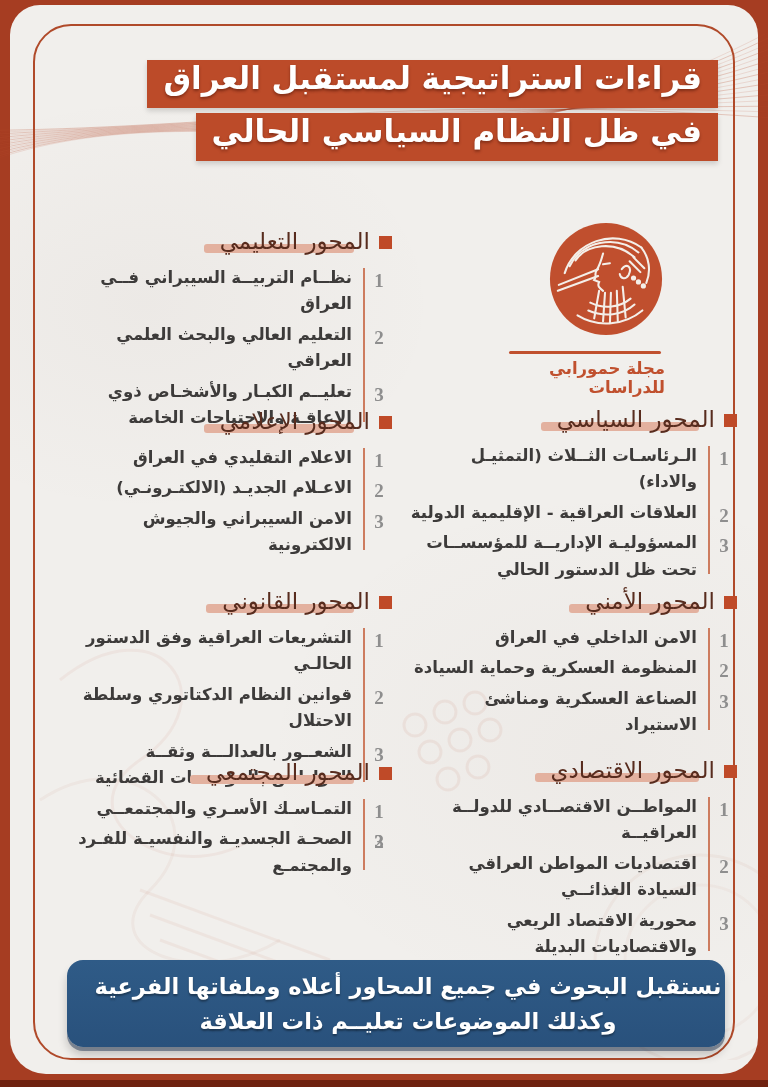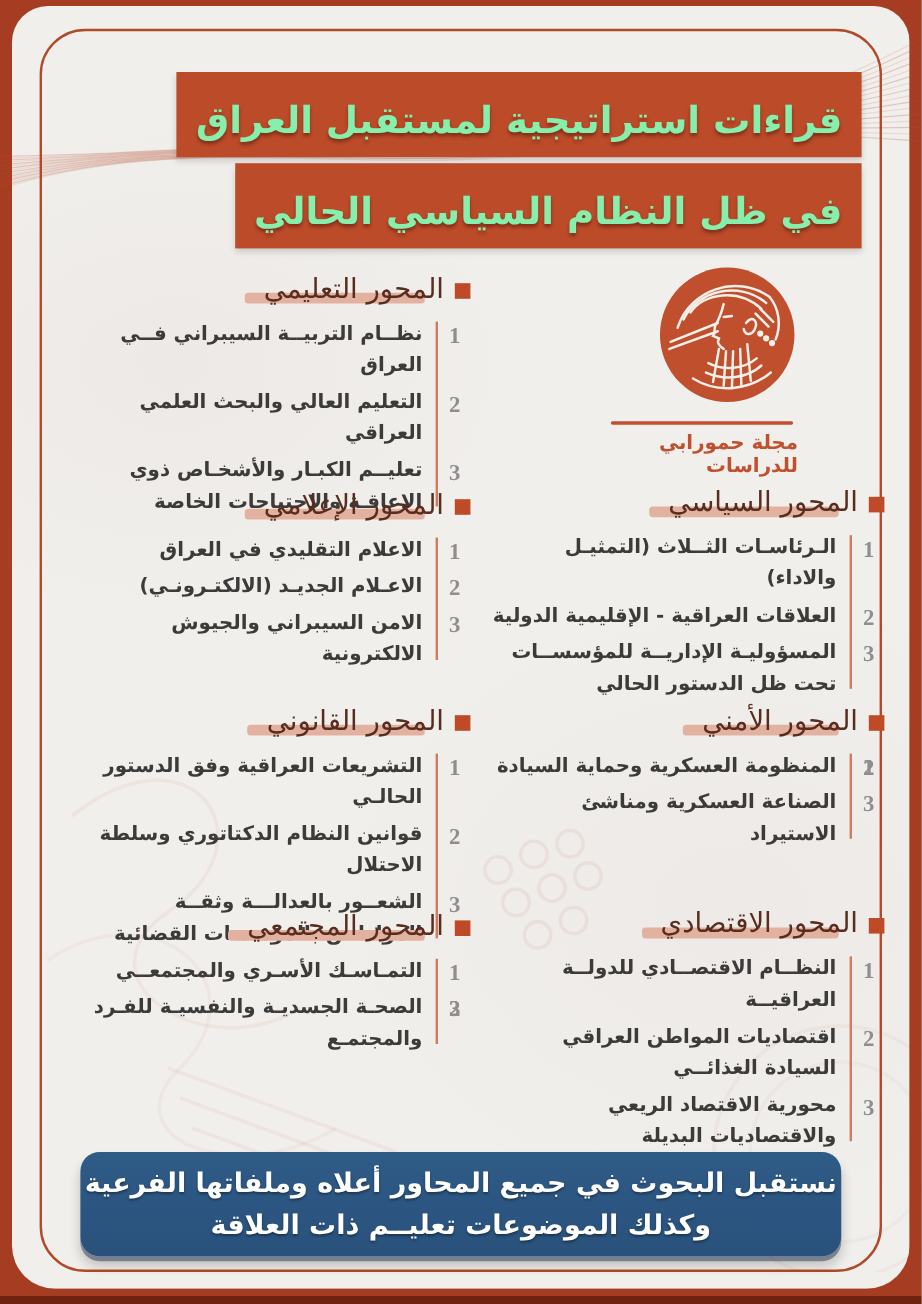--- a/index.html
+++ b/index.html
@@ -17,22 +17,22 @@
       radial-gradient(ellipse 500px 380px at 80% 70%, rgba(120,90,80,.035), transparent 70%);
   }
   .inner-border{
     position:absolute;left:33px;right:33px;top:24px;bottom:27px;
     border:2.5px solid #b04a2a;border-radius:38px;z-index:1;
   }
   svg.deco{position:absolute;z-index:0;pointer-events:none;}
   
   .title-wrap{position:absolute;top:60px;right:50px;display:flex;flex-direction:column;align-items:flex-start;gap:5px;z-index:3;}
   .title-line{
-    background:#bc4b29;color:#86efac;font-weight:bold;font-size:31px;
-    padding:23px 16px 12px;text-shadow:0 2px 3px rgba(60,10,0,.45);
+    background:#bc4b29;color:#ffffff;font-weight:bold;font-size:31px;
+    padding:0 16px 12px;text-shadow:0 2px 3px rgba(60,10,0,.45);
     box-shadow:0 3px 5px rgba(0,0,0,.15);white-space:nowrap;
   }
   
   .logo{position:absolute;top:220px;left:505px;width:160px;text-align:right;z-index:3;direction:rtl;}
   .logo .divider{width:152px;height:2.5px;background:#c0502e;margin:9px auto 5px;border-radius:2px;}
   .logo .logo-name{font-size:16.5px;font-weight:bold;color:#c0502e;}
   
   .section{position:absolute;width:330px;z-index:3;direction:rtl;}
   .sec-head{display:flex;align-items:center;gap:9px;margin-bottom:11px;}
   .bullet{width:13px;height:13px;background:#bf4a28;flex:none;margin-top:3px;}
@@ -49,21 +49,21 @@
     font-family:"Liberation Serif", serif;font-size:19px;font-weight:bold;color:#8e8e8e;
   }
   
   .footer-banner{
     position:absolute;top:960px;left:67px;width:634px;height:87px;z-index:4;
     background:linear-gradient(180deg,#2f5b87,#29517c);
     border-radius:16px;display:flex;flex-direction:column;justify-content:center;align-items:center;
     color:#fff;font-weight:bold;font-size:22.5px;line-height:1.55;
     text-shadow:0 2px 2px rgba(0,0,0,.35);
     box-shadow:0 4px 0 rgba(25,45,75,.45), 0 8px 10px rgba(0,0,0,.2);
-    direction:rtl;text-align:center;
+    direction:rtl;text-align:center;padding-left:24px;
   }
 </style>
 </head>
 <body>
 
 <div class="canvas">
   <div class="paper"></div>
 
   <svg class="deco" id="swirls" style="left:0;top:0;" width="768" height="240" viewBox="0 0 768 240">
       <path d="M -30 168 C 220 70, 430 225, 800 15" stroke="#b64a2a" fill="none" stroke-width="1" stroke-opacity="0.14"></path>
@@ -184,21 +184,21 @@
       <div class="item"><span class="num">3</span><span>الامن السيبراني والجيوش الالكترونية</span></div>
     </div>
   </section>
 
   <section class="section" style="top:588px;right:31px;">
     <div class="sec-head">
       <span class="bullet"></span>
       <h2 class="sec-title">المحور الأمني</h2>
     </div>
     <div class="items">
-      <div class="item"><span class="num">1</span></div>
+      <div class="item"><span class="num">1</span><span>الامن الداخلي في العراق</span></div>
       <div class="item"><span class="num">2</span><span>المنظومة العسكرية وحماية السيادة</span></div>
       <div class="item"><span class="num">3</span><span>الصناعة العسكرية ومناشئ الاستيراد</span></div>
     </div>
   </section>
 
   <section class="section" style="top:588px;right:376px;">
     <div class="sec-head">
       <span class="bullet"></span>
       <h2 class="sec-title">المحور القانوني</h2>
     </div>
@@ -220,21 +220,21 @@
       <div class="item"><span class="num">3</span><span>الصحـة الجسديـة والنفسيـة للفـرد والمجتمـع</span></div>
     </div>
   </section>
 
   <section class="section" style="top:757px;right:31px;">
     <div class="sec-head">
       <span class="bullet"></span>
       <h2 class="sec-title">المحور الاقتصادي</h2>
     </div>
     <div class="items">
-      <div class="item"><span class="num">1</span><span>النظــام الاقتصــادي للدولــة العراقيــة</span></div>
+      <div class="item"><span class="num">1</span><span>المواطــن الاقتصــادي للدولــة العراقيــة</span></div>
       <div class="item"><span class="num">2</span><span>اقتصاديات المواطن العراقي السيادة الغذائــي</span></div>
       <div class="item"><span class="num">3</span><span>محورية الاقتصاد الريعي والاقتصاديات البديلة</span></div>
     </div>
   </section>
 
   <div class="footer-banner">
     <div>نستقبل البحوث في جميع المحاور أعلاه وملفاتها الفرعية</div>
     <div>وكذلك الموضوعات تعليــم ذات العلاقة</div>
   </div>
 </div>

